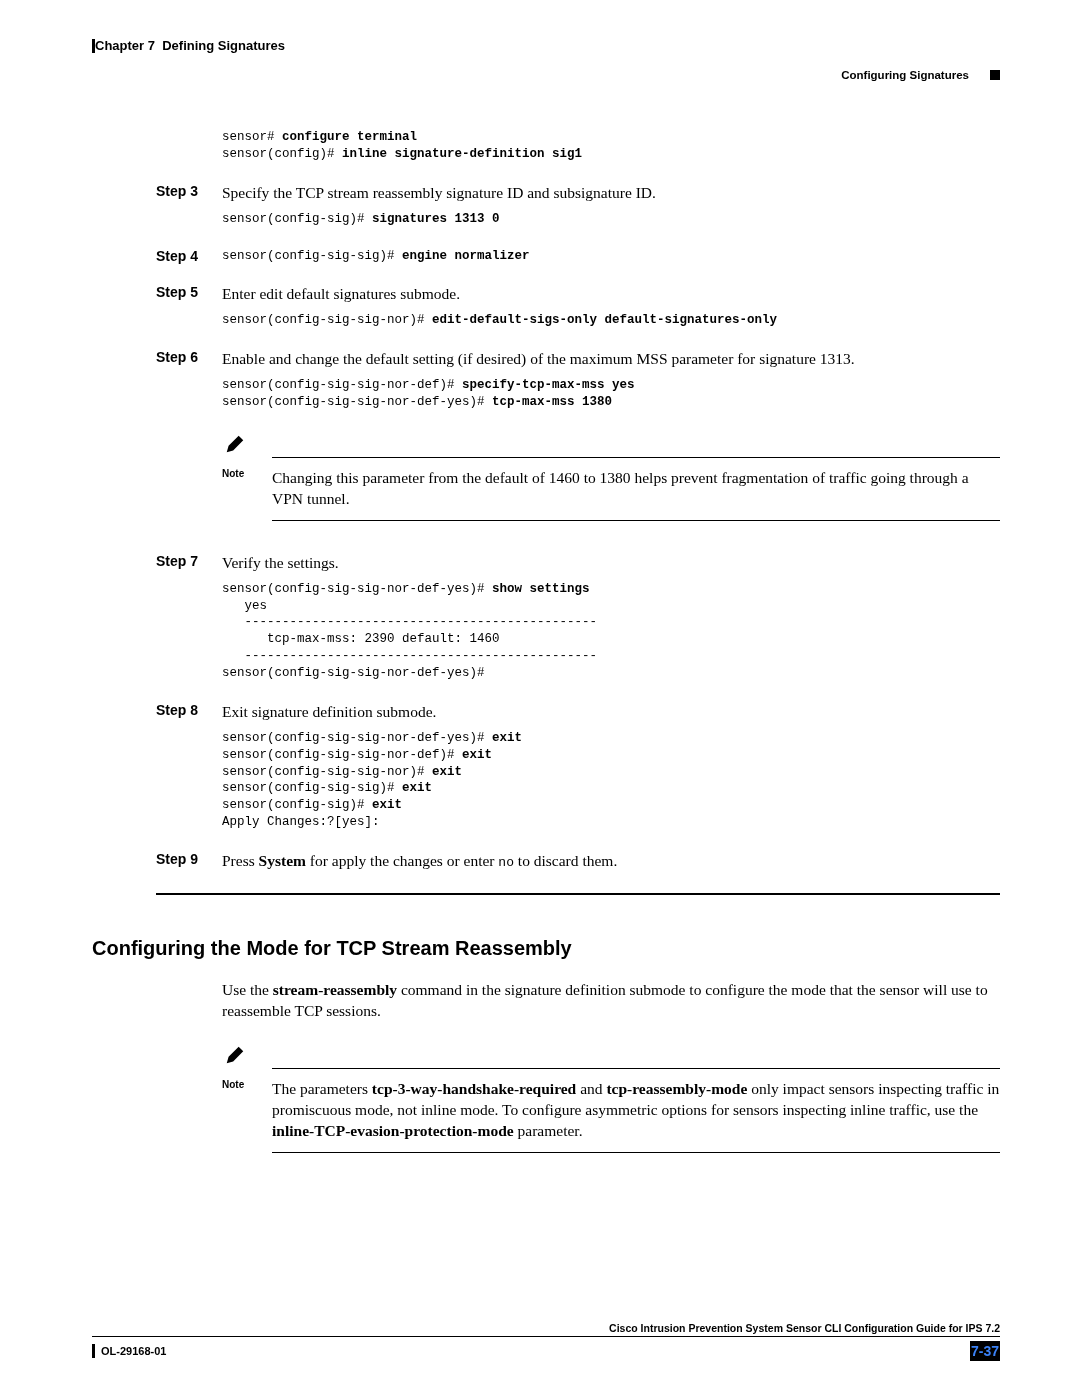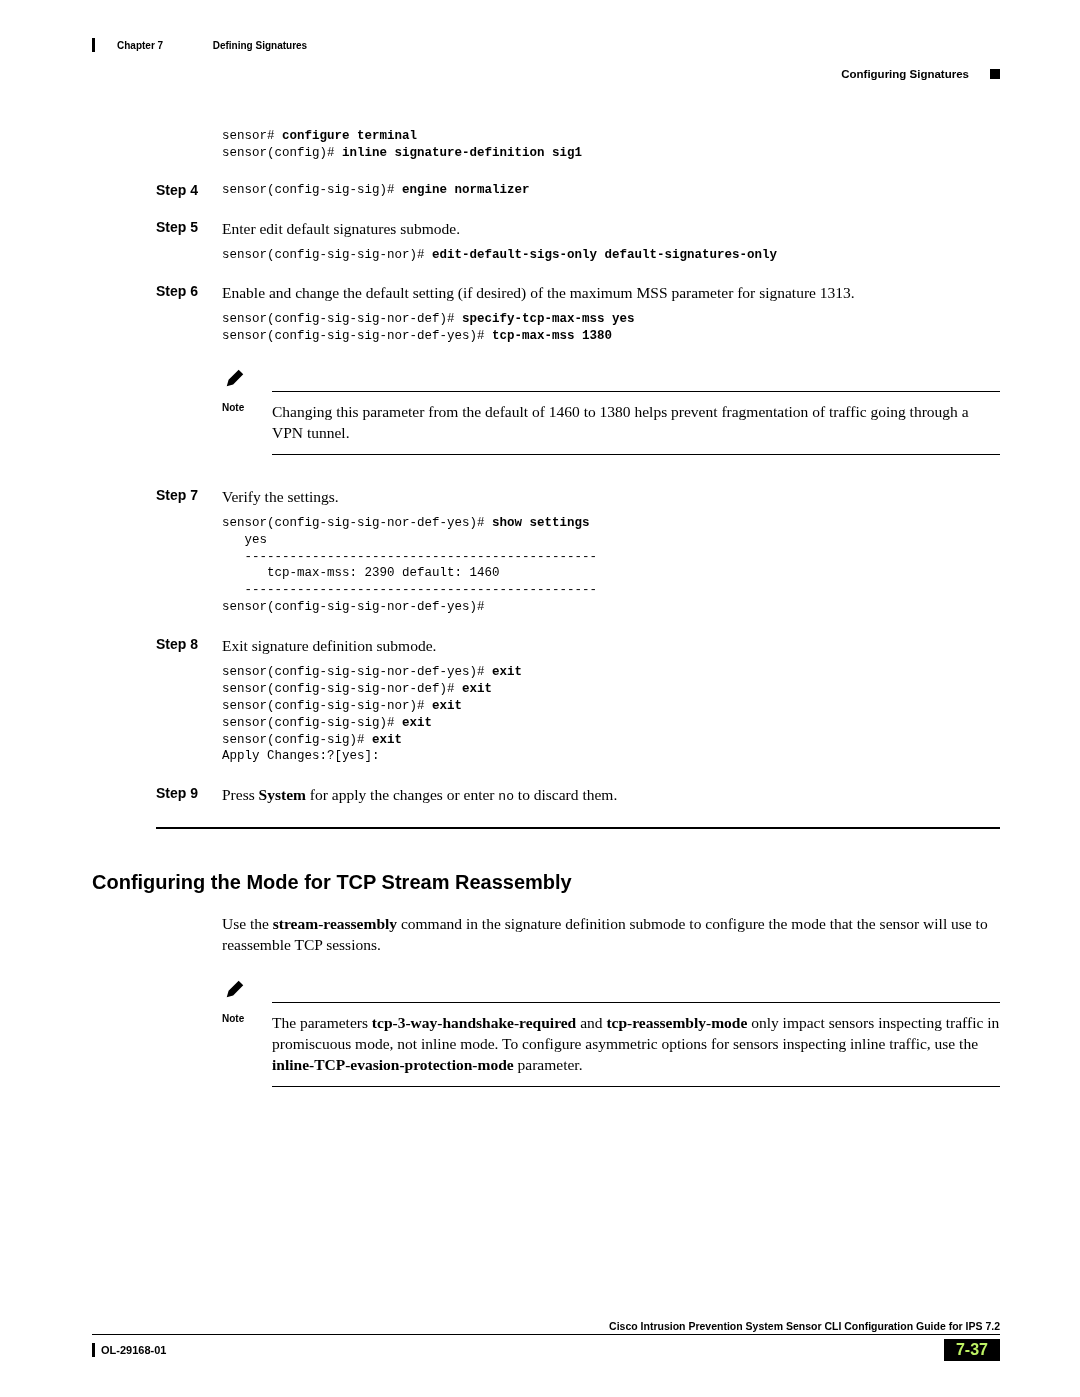--- a/index.html
+++ b/index.html
@@ -9,23 +9,23 @@
       background: #fff;
       font-family: Georgia, 'Times New Roman', serif;
       font-size: 15px;
       color: #000;
       position: relative;
       padding: 38px 80px 40px 92px;
     }
     .header-row {
       display: flex;
       align-items: center;
-      gap: 22px;
-      font-family: Arial, Helvetica, sans-serif;
-      font-size: 10px;
+      gap: 0;
+      font-family: Arial, Helvetica, sans-serif;
+      font-size: 13px;
       font-weight: bold;
       margin-bottom: 16px;
     }
     .header-bar {
       width: 3px;
       height: 14px;
       background: #000;
     }
     .subheader-row {
       display: flex;
@@ -166,25 +166,25 @@
     .footer-left {
       display: flex;
       align-items: center;
       gap: 6px;
       font-family: Arial, Helvetica, sans-serif;
       font-size: 11px;
       font-weight: bold;
     }
     .page-badge {
       background: #000;
-      color: #bef264;
-      font-family: Arial, Helvetica, sans-serif;
-      font-weight: bold;
-      font-size: 16px;
-      padding: 2px 12px;
+      color: #3b82f6;
+      font-family: Arial, Helvetica, sans-serif;
+      font-weight: bold;
+      font-size: 14px;
+      padding: 2px 1px;
     }
     .pencil-svg { width: 22px; height: 22px; }
     .bold-inline { font-weight: bold; }
     .mono-inline { font-family: 'Courier New', Courier, monospace; font-size: 13px; }
   </style>
 </head>
 <body>
 
 <div class="header-row">
   <div class="header-bar"></div>
@@ -200,20 +200,27 @@
 <div class="content">
 
   <div class="step-row" style="margin-top: 0;">
     <div class="step-label"></div>
     <div class="step-body">
       <div class="code"><span>sensor# </span><span class="bold">configure terminal</span>
 <span>sensor(config)# </span><span class="bold">inline signature-definition sig1</span></div>
     </div>
   </div>
 
+  <div class="step-row">
+    <div class="step-label">Step 3</div>
+    <div class="step-body">
+      <div class="step-text">Specify the TCP stream reassembly signature ID and subsignature ID.</div>
+      <div class="code"><span>sensor(config-sig)# </span><span class="bold">signatures 1313 0</span></div>
+    </div>
+  </div>
 
   <div class="step-row">
     <div class="step-label">Step 4</div>
     <div class="step-body">
       <div class="code"><span>sensor(config-sig-sig)# </span><span class="bold">engine normalizer</span></div>
     </div>
   </div>
 
   <div class="step-row">
     <div class="step-label">Step 5</div>

